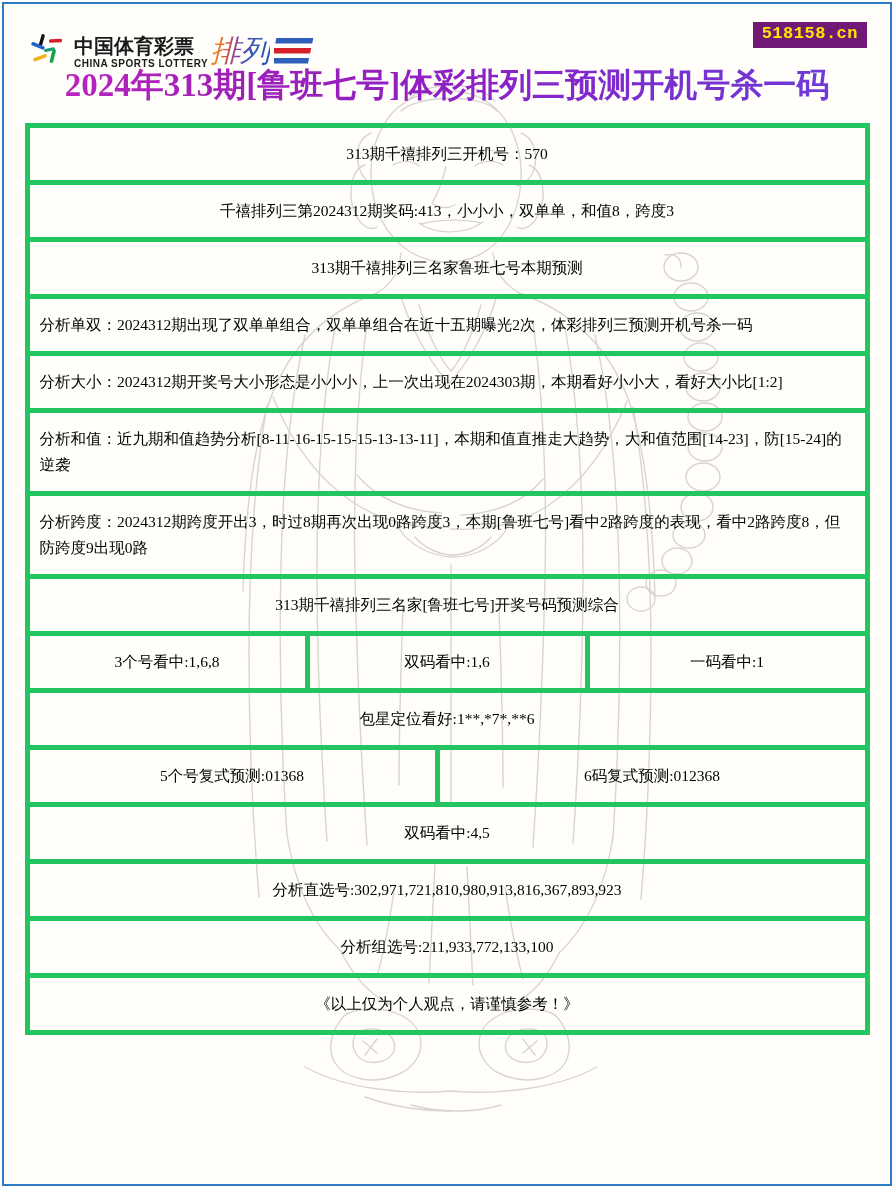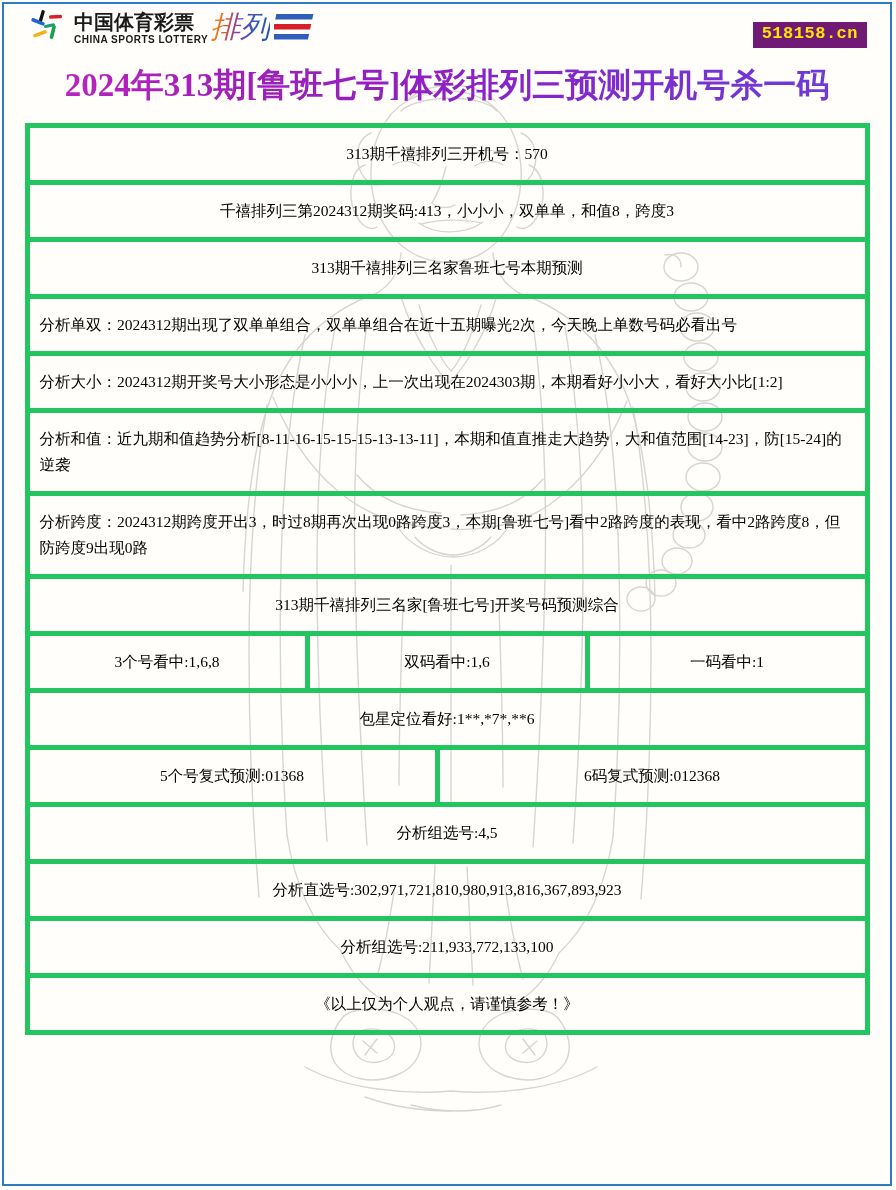--- a/index.html
+++ b/index.html
@@ -48,21 +48,21 @@
 
   
   #header {
     position: relative;
     z-index: 2;
     height: 58px;
   }
   #logo {
     position: absolute;
     left: 24px;
-    top: 0;
+    top: 24px;
     display: flex;
     align-items: center;
     height: 46px;
   }
   #logo-mark {
     width: 40px;
     height: 40px;
     flex: 0 0 40px;
   }
   #logo-text {
@@ -293,21 +293,21 @@
         <tr class="row-tall">
           <td class="center" colspan="4">313期千禧排列三开机号：570</td>
         </tr>
         <tr class="row-tall">
           <td class="center" colspan="4">千禧排列三第2024312期奖码:413，小小小，双单单，和值8，跨度3</td>
         </tr>
         <tr class="row-tall">
           <td class="center" colspan="4">313期千禧排列三名家鲁班七号本期预测</td>
         </tr>
         <tr>
-          <td class="left" colspan="4">分析单双：2024312期出现了双单单组合，双单单组合在近十五期曝光2次，今天晚上单数号码必看出号</td>
+          <td class="left" colspan="4">分析单双：2024312期出现了双单单组合，双单单组合在近十五期曝光2次，体彩排列三预测开机号杀一码</td>
         </tr>
         <tr>
           <td class="left" colspan="4">分析大小：2024312期开奖号大小形态是小小小，上一次出现在2024303期，本期看好小小大，看好大小比[1:2]</td>
         </tr>
         <tr>
           <td class="left" colspan="4">分析和值：近九期和值趋势分析[8-11-16-15-15-15-13-13-11]，本期和值直推走大趋势，大和值范围[14-23]，防[15-24]的逆袭</td>
         </tr>
         <tr>
           <td class="left" colspan="4">分析跨度：2024312期跨度开出3，时过8期再次出现0路跨度3，本期[鲁班七号]看中2路跨度的表现，看中2路跨度8，但防跨度9出现0路</td>
         </tr>
@@ -320,21 +320,21 @@
           <td class="center">一码看中:1</td>
         </tr>
         <tr class="row-tall">
           <td class="center" colspan="4">包星定位看好:1**,*7*,**6</td>
         </tr>
         <tr class="row-tall">
           <td class="center" colspan="2">5个号复式预测:01368</td>
           <td class="center" colspan="2">6码复式预测:012368</td>
         </tr>
         <tr class="row-tall">
-          <td class="center" colspan="4">分析组选号:4,5</td>
+          <td class="center" colspan="4">双码看中:4,5</td>
         </tr>
         <tr class="row-tall">
           <td class="center" colspan="4">分析直选号:302,971,721,810,980,913,816,367,893,923</td>
         </tr>
         <tr class="row-tall">
           <td class="center" colspan="4">分析组选号:211,933,772,133,100</td>
         </tr>
         <tr class="row-tall">
           <td class="center" colspan="4">《以上仅为个人观点，请谨慎参考！》</td>
         </tr>

